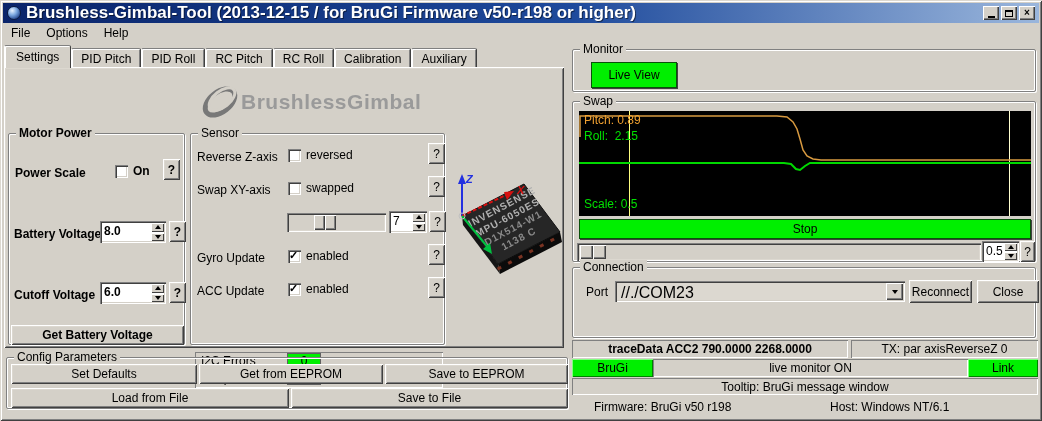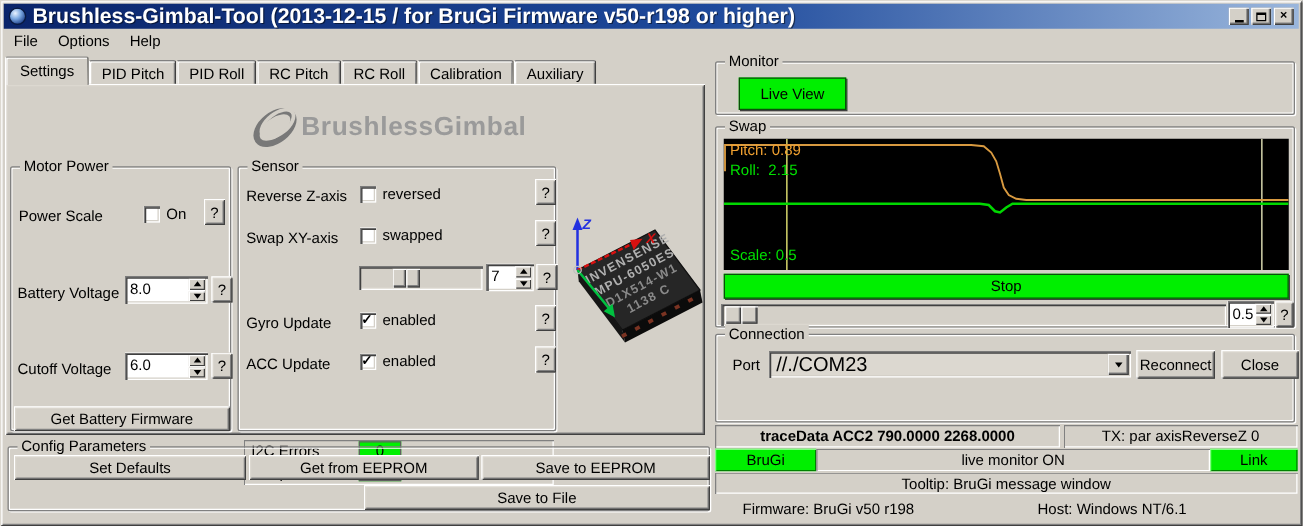--- a/index.html
+++ b/index.html
@@ -109,21 +109,21 @@
   </div>
 
   <div class="tabpanel"></div>
 
   <svg class="abs" style="left:197px;top:84px;" width="46" height="36">
     <ellipse cx="23" cy="18" rx="17" ry="10" transform="rotate(-38 23 18)" fill="none" stroke="#787878" stroke-width="5"></ellipse>
     <ellipse cx="25" cy="15" rx="15" ry="8" transform="rotate(-38 25 15)" fill="none" stroke="#d4d0c8" stroke-width="3"></ellipse>
   </svg>
   <span class="logo-text" style="left:241px;top:90px;">BrushlessGimbal</span>
 
-  <div class="group" style="left:8px;top:133px;width:177px;height:212px;">
+  <div class="group" style="left:8px;top:133px;width:177px;height:212px;font-weight:bold;">
     <span class="legend">Motor Power</span>
     <span class="lbl" style="left:6px;top:32px;">Power Scale</span>
     <div class="chkrow" style="left:106px;top:30px;">
       <span class="chk"></span>
       <span>On</span>
     </div>
     <div class="btn qbtn" style="left:154px;top:25px;">?</div>
 
     <span class="lbl" style="left:5px;top:93px;">Battery Voltage</span>
     <div class="spin" style="left:91px;top:87px;width:66px;height:22px;">
@@ -146,21 +146,21 @@
         <div class="spin-b">
             <i class="tri-up"></i>
           </div>
         <div class="spin-b">
             <i class="tri-down"></i>
           </div>
       </div>
     </div>
     <div class="btn qbtn" style="left:160px;top:148px;">?</div>
 
-    <div class="btn" style="left:2px;top:191px;width:173px;height:20px;">Get Battery Firmware</div>
+    <div class="btn" style="left:2px;top:191px;width:173px;height:20px;">Get Battery Voltage</div>
   </div>
 
   <div class="group" style="left:190px;top:133px;width:255px;height:212px;">
     <span class="legend">Sensor</span>
 
     <span class="lbl" style="left:6px;top:16px;">Reverse Z-axis</span>
     <div class="chkrow" style="left:97px;top:14px;">
       <span class="chk"></span>
       <span>reversed</span>
     </div>
@@ -243,20 +243,21 @@
     <line x1="14" y1="46" x2="42" y2="80" stroke="#00c040" stroke-width="2"></line>
     <polygon points="44,84 35,79 42,73" fill="#00c040"></polygon>
     <circle cx="14" cy="46" r="3" fill="none" stroke="#c0c0c0" stroke-width="1"></circle>
   </svg>
 
   <div class="group" style="left:6px;top:357px;width:562px;height:52px;">
     <span class="legend">Config Parameters</span>
     <div class="btn" style="left:4px;top:6px;width:186px;height:20px;">Set Defaults</div>
     <div class="btn" style="left:192px;top:6px;width:184px;height:20px;">Get from EEPROM</div>
     <div class="btn" style="left:378px;top:6px;width:183px;height:20px;">Save to EEPROM</div>
+    <div class="btn" style="left:4px;top:30px;width:278px;height:20px;">Load from File</div>
     <div class="btn" style="left:284px;top:30px;width:277px;height:20px;">Save to File</div>
   </div>
 
   <div class="group" style="left:572px;top:49px;width:464px;height:43px;">
     <span class="legend">Monitor</span>
     <div class="btn green-btn" style="left:18px;top:12px;width:86px;height:26px;">Live View</div>
   </div>
 
   <div class="group" style="left:572px;top:101px;width:464px;height:161px;">
     <span class="legend">Swap</span>

